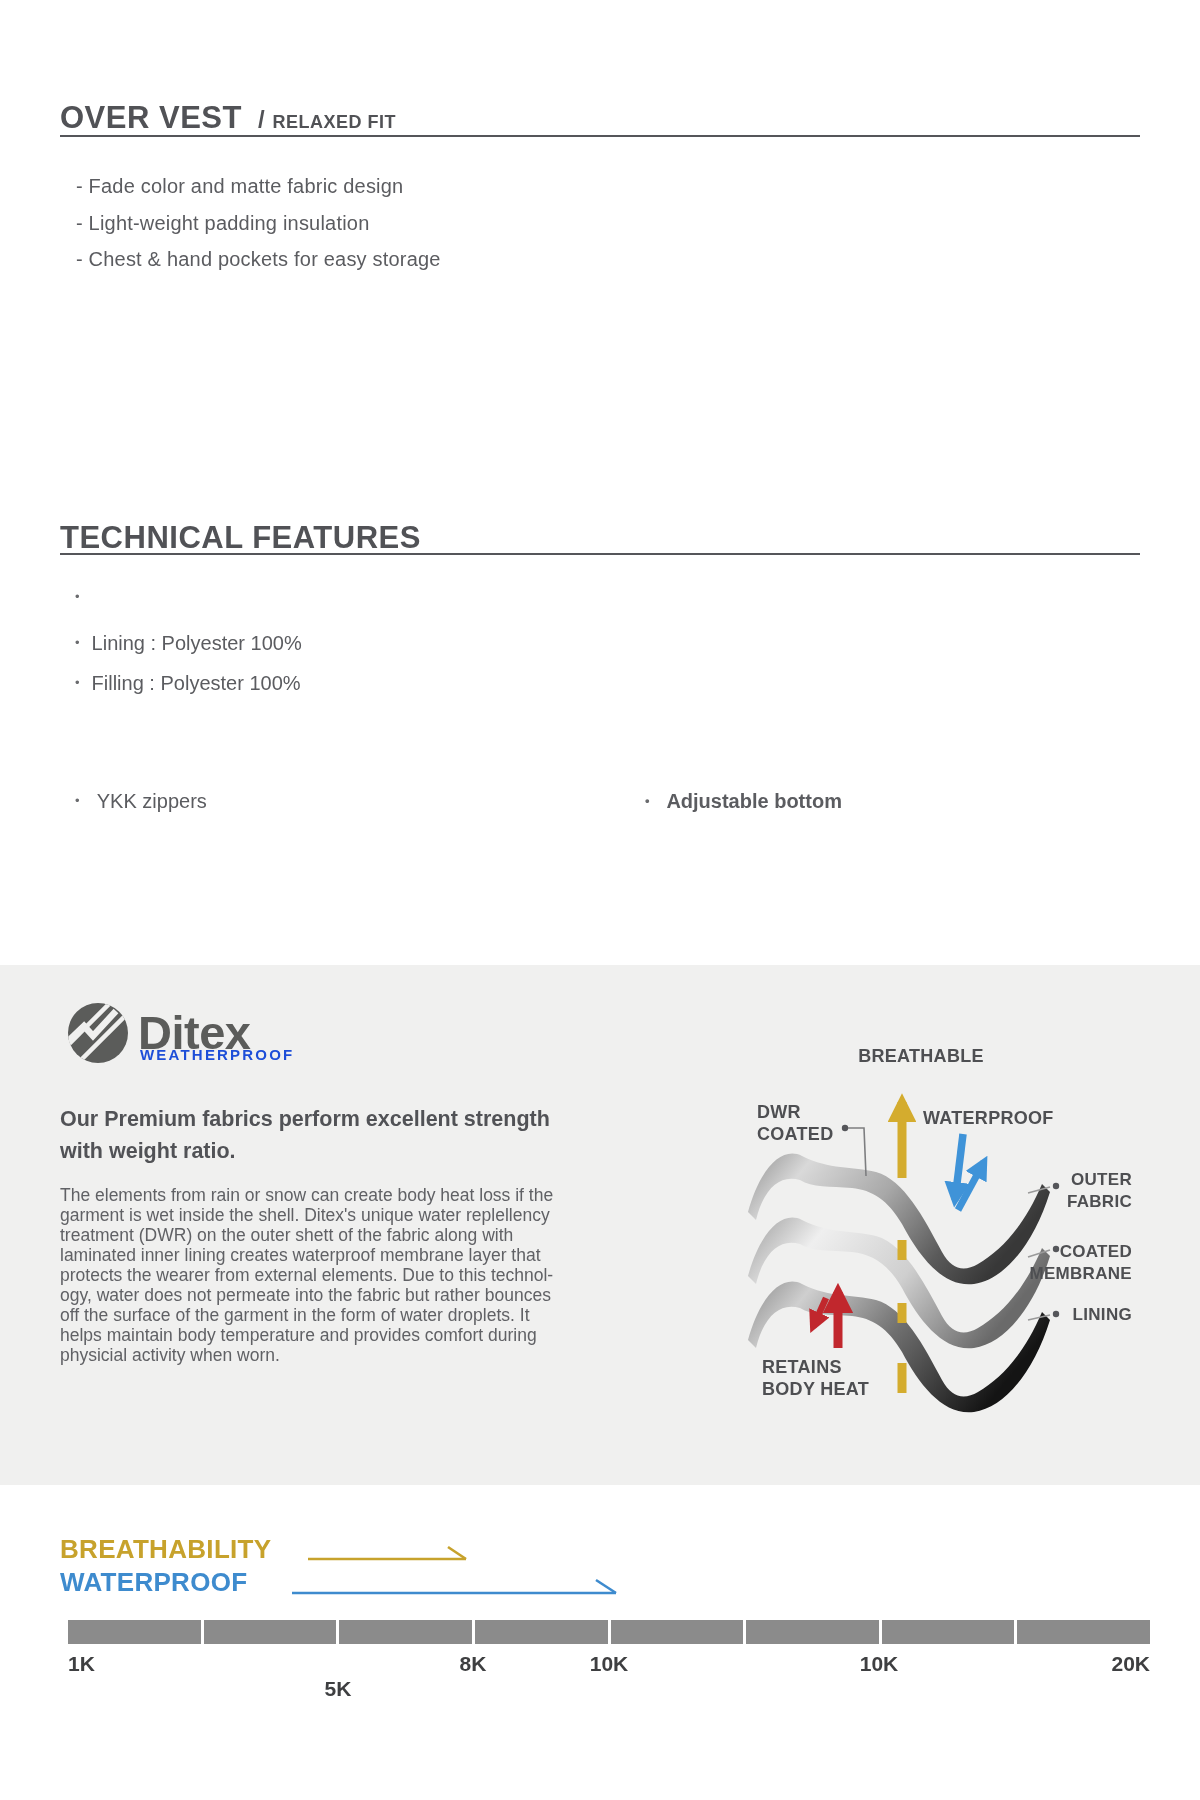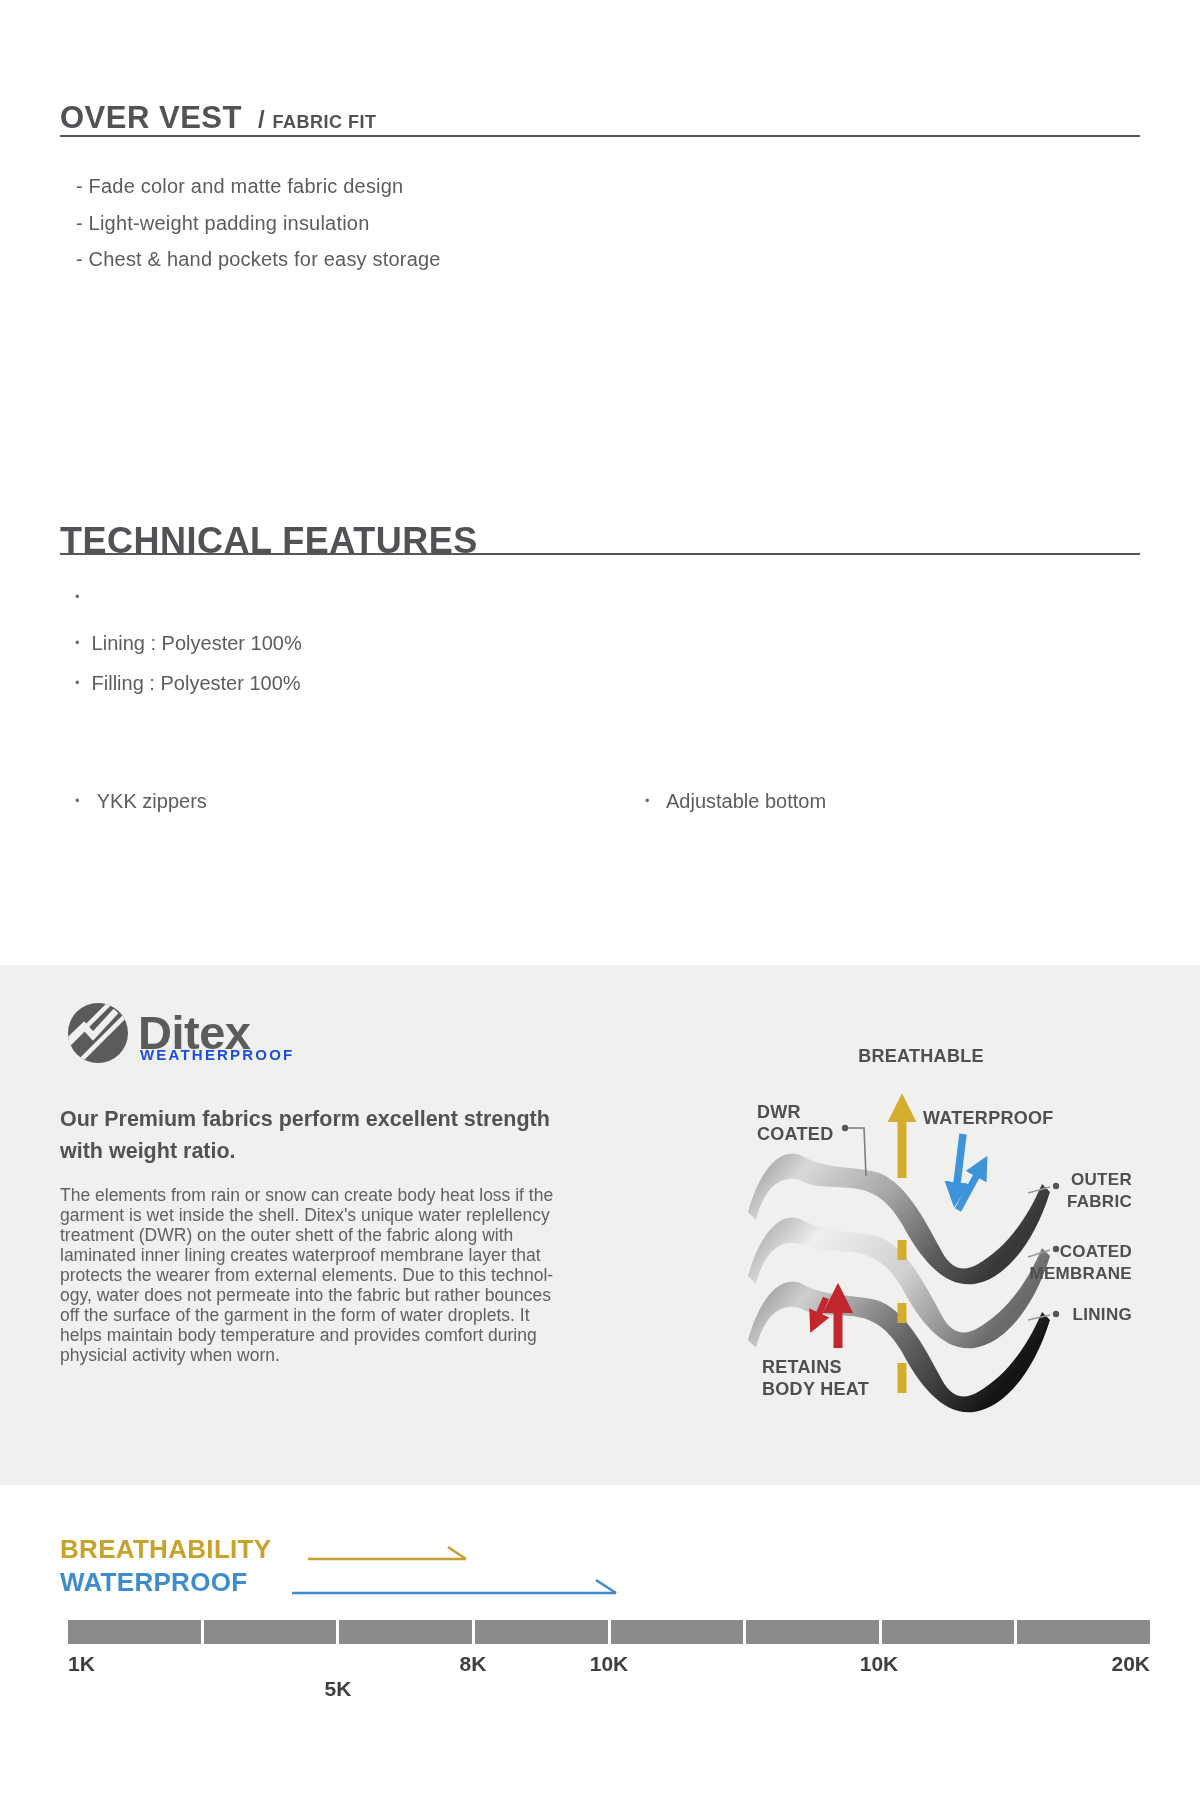--- a/index.html
+++ b/index.html
@@ -10,28 +10,28 @@
   .hdr { position:absolute; left:60px; top:100px; display:flex; align-items:baseline; }
   .hdr .h1 { font-size:31px; font-weight:bold; color:#515256; letter-spacing:.5px; }
   .hdr .sep { font-size:24px; font-weight:bold; color:#515256; margin:0 8px 0 16px; }
   .hdr .fit { font-size:18px; font-weight:bold; color:#515256; letter-spacing:.5px; }
   .rule { position:absolute; left:60px; width:1080px; height:2px; background:#55565a; }
   .rule.r1 { top:135px; }
   .rule.r2 { top:553px; }
 
   .features { position:absolute; left:76px; top:168px; font-size:20px; line-height:36.5px; color:#5b5c60; letter-spacing:.2px; }
 
-  .h2 { position:absolute; left:60px; top:520px; font-size:36px; font-weight:bold; color:#515256; letter-spacing:.5px; }
+  .h2 { position:absolute; left:60px; top:520px; font-size:31px; font-weight:bold; color:#515256; letter-spacing:.5px; }
 
   .materials { position:absolute; left:75px; top:592px; font-size:20px; color:#5b5c60; }
   .materials .row { height:40px; display:flex; align-items:baseline; }
   .blt { font-size:13px; margin-right:12px; color:#6a6b6e; position:relative; top:-3px; }
 
   .extras { position:absolute; left:75px; top:790px; width:1065px; font-size:20px; color:#5b5c60; }
-  .extras .col2 { position:absolute; left:570px; top:0; }
+  .extras .col2 { position:absolute; left:570px; top:0;font-weight:bold; }
 
   
   .band { position:absolute; left:0; top:965px; width:1200px; height:520px; background:#f0f0ef; }
   .logo-svg { position:absolute; left:64px; top:999px; }
   .brand { position:absolute; left:138px; top:1005px; font-size:47px; font-weight:bold; color:#5b5c5a; letter-spacing:-.5px; }
   .tagline { position:absolute; left:140px; top:1046px; font-size:15px; font-weight:bold; color:#1d4ed8; letter-spacing:2.2px; }
   .ditex-h { position:absolute; left:60px; top:1103px; font-size:21.5px; font-weight:bold; line-height:32px; color:#515256; white-space:pre-line; }
   .ditex-p { position:absolute; left:60px; top:1185px; font-size:17.5px; line-height:20px; color:#606165; white-space:pre-line; }
 
   .diagram { position:absolute; left:680px; top:1030px; }
@@ -55,21 +55,21 @@
   .tick.t5 { left:1150px; transform:translateX(-100%); }
 </style>
 </head>
 <body>
 
 <div class="page">
 
   <div class="hdr">
     <span class="h1">OVER VEST</span>
     <span class="sep">/</span>
-    <span class="fit">FABRIC FIT</span>
+    <span class="fit">RELAXED FIT</span>
   </div>
   <div class="rule r1"></div>
 
   <div class="features">
     <div>- Fade color and matte fabric design</div>
     <div>- Light-weight padding insulation</div>
     <div>- Chest &amp; hand pockets for easy storage</div>
   </div>
 
   <div class="h2">TECHNICAL FEATURES</div>

